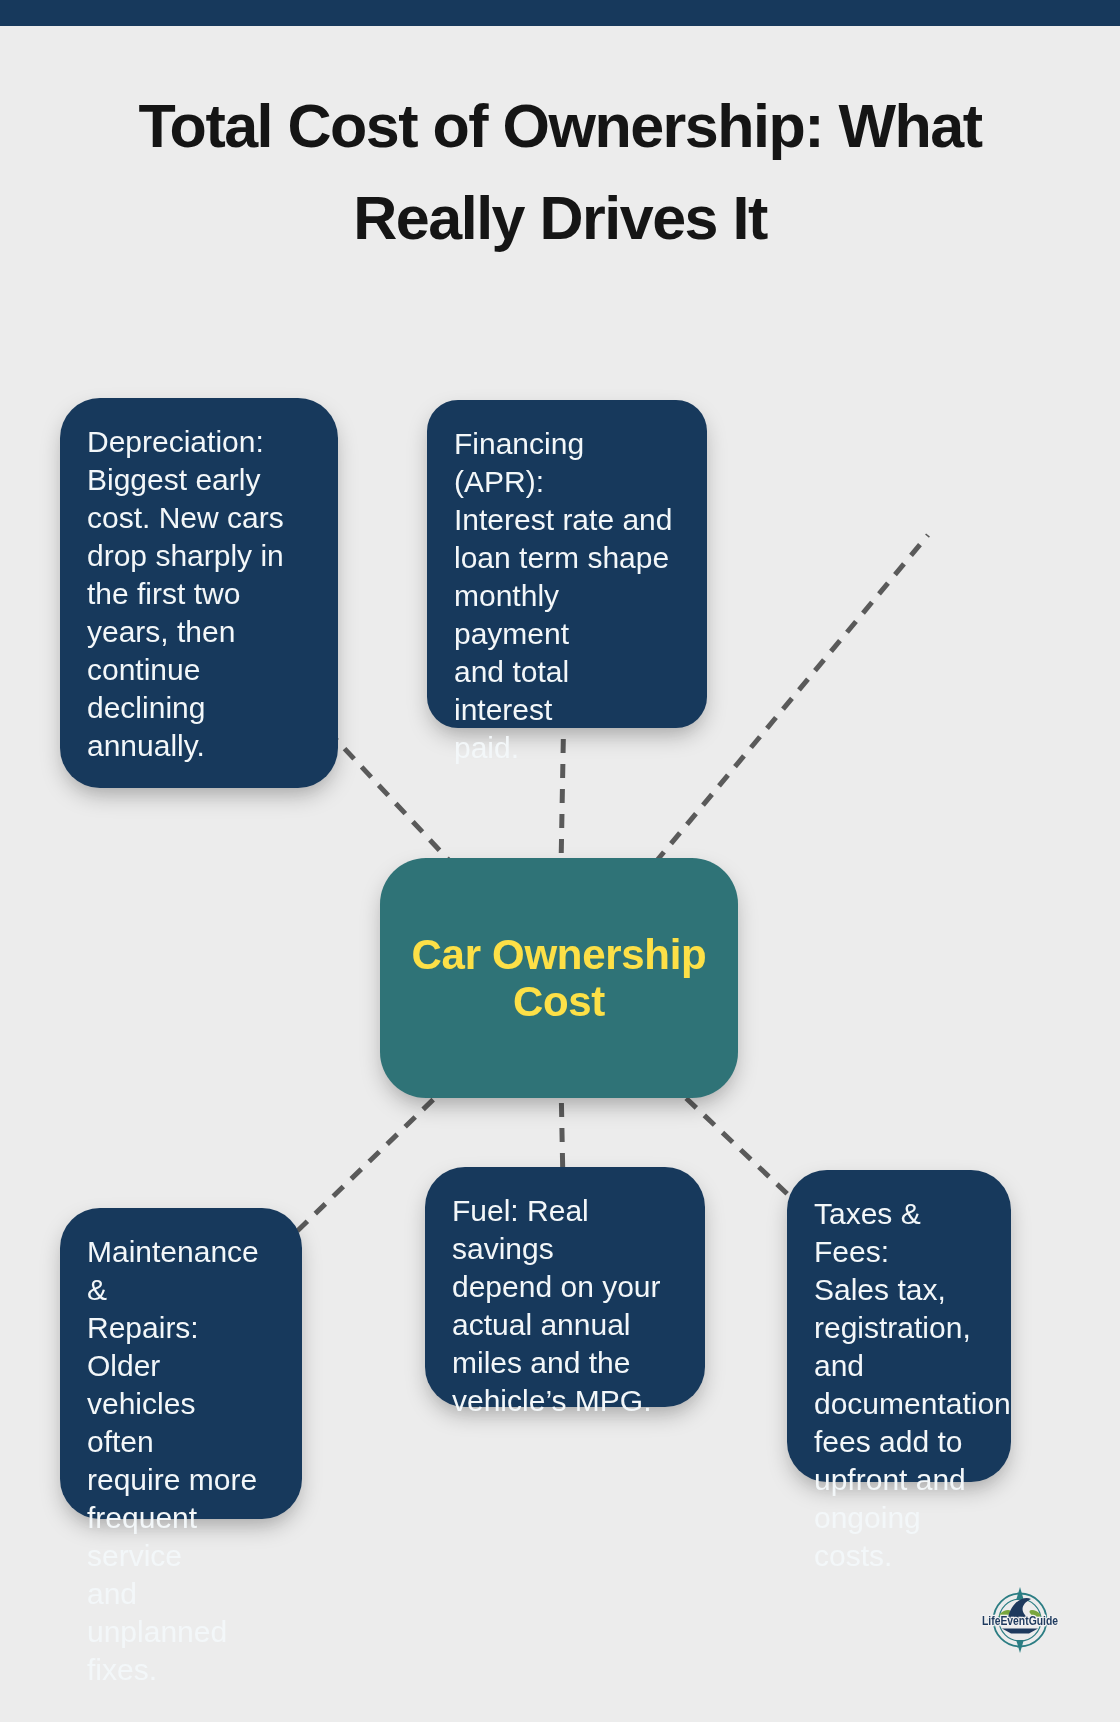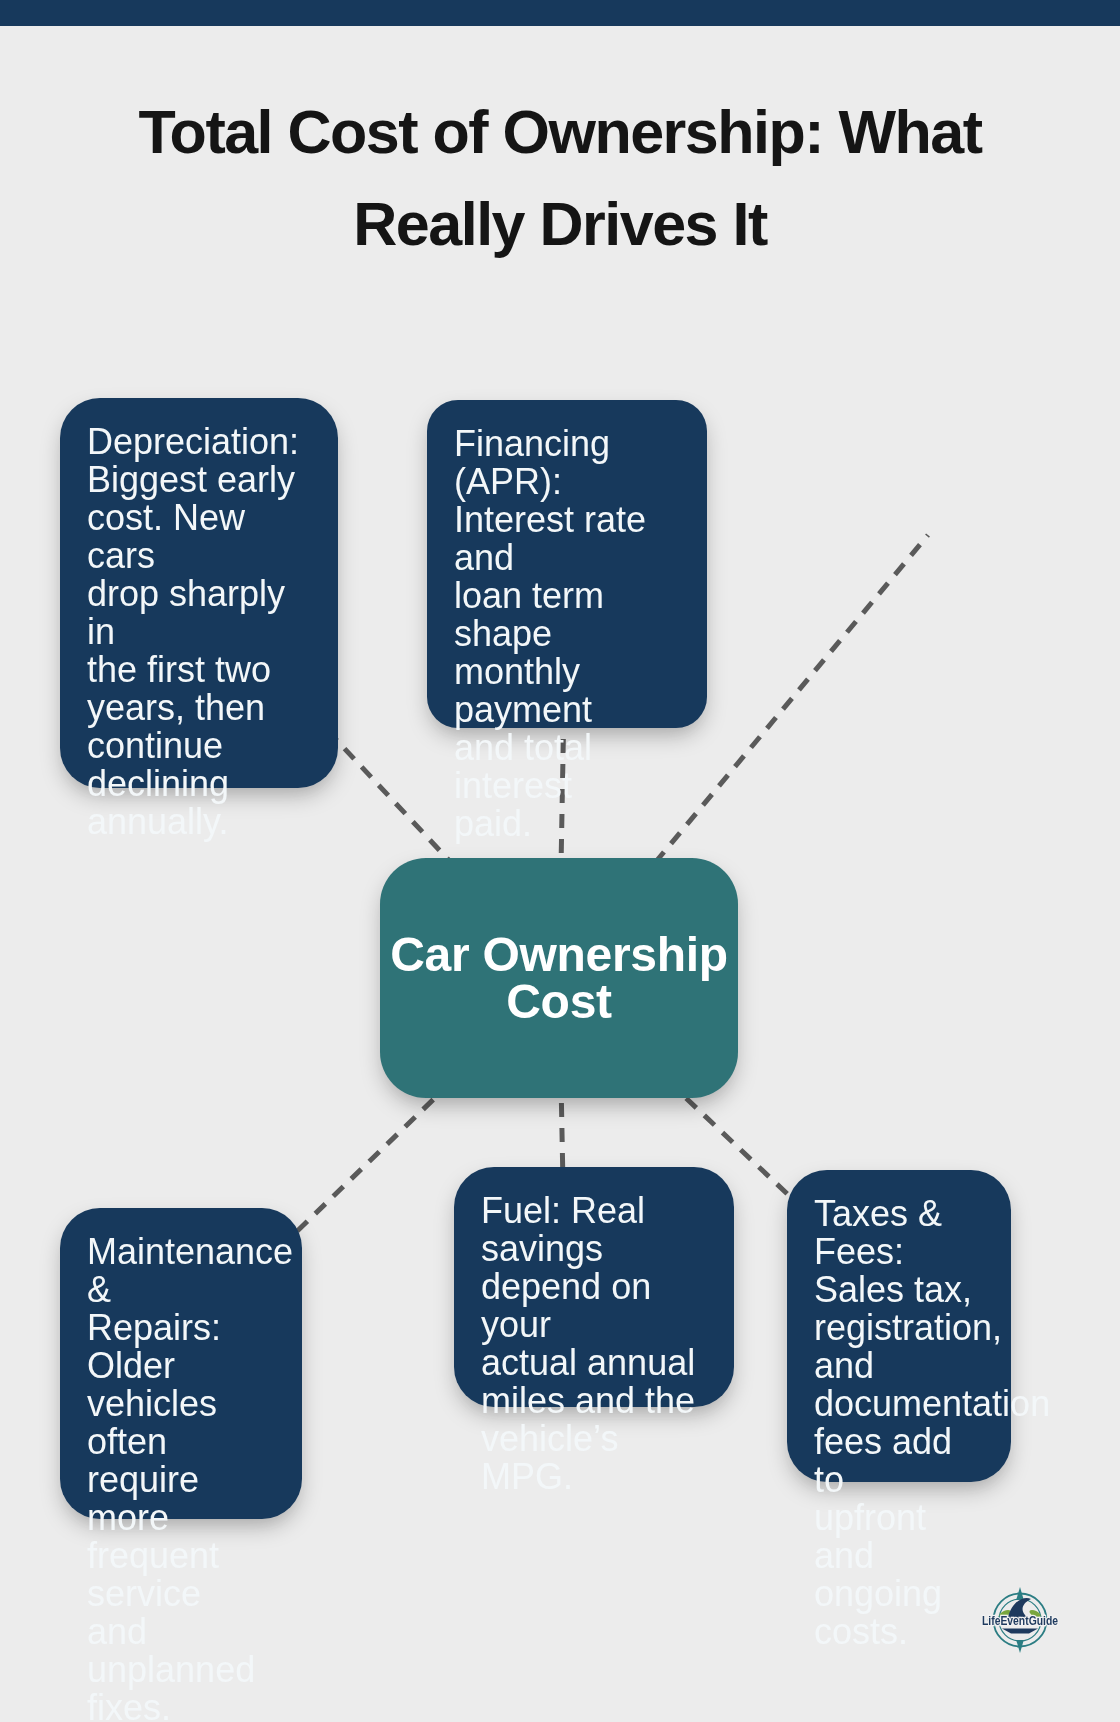--- a/index.html
+++ b/index.html
@@ -15,21 +15,21 @@
 
   .top-bar {
     position: absolute;
     left: 0; top: 0;
     width: 1120px; height: 26px;
     background: var(--navy, #17395c);
   }
 
   .title {
     position: absolute;
-    left: 0; top: 86px;
+    left: 0; top: 80px;
     width: 1120px;
     text-align: center;
     font-size: 61px;
     line-height: 92px;
     font-weight: bold;
     letter-spacing: -1.5px;
     color: var(--title, #151515);
     white-space: pre-line;
   }
 
@@ -43,46 +43,46 @@
     stroke-width: 5;
     stroke-dasharray: 14 11;
   }
 
   .node {
     position: absolute;
     box-sizing: border-box;
     background: var(--navy, #17395c);
     border-radius: 40px;
     color: var(--node-text, #f3f7f9);
-    font-size: 36px;
+    font-size: 30px;
     line-height: 38px;
     padding: 25px 33px 0 27px;
     white-space: pre-line;
     box-shadow: 0 10px 22px -4px rgba(30,30,30,0.35);
   }
   .node-depreciation { left: 60px;  top: 398px;  width: 278px; height: 390px; }
   .node-financing    { left: 427px; top: 400px;  width: 280px; height: 328px; border-radius: 31px; }
   .node-insurance    { left: 787px; top: 400px;  width: 283px; height: 270px; }
   .node-maintenance  { left: 60px;  top: 1208px; width: 242px; height: 311px; }
-  .node-fuel         { left: 425px; top: 1167px; width: 280px; height: 240px; margin-left: 29px; }
+  .node-fuel         { left: 425px; top: 1167px; width: 280px; height: 240px; }
   .node-taxes        { left: 787px; top: 1170px; width: 224px; height: 312px; }
 
   .center-node {
     position: absolute;
     left: 380px; top: 858px;
     width: 358px; height: 240px;
     box-sizing: border-box;
     background: var(--teal, #2f7377);
     border-radius: 46px;
     display: flex;
     align-items: center;
     justify-content: center;
     text-align: center;
-    color: #ffffff;
-    font-size: 48px;
+    color: #fde047;
+    font-size: 42px;
     line-height: 47px;
     font-weight: bold;
     letter-spacing: -0.3px;
     white-space: pre-line;
     box-shadow: 0 10px 22px -4px rgba(30,30,30,0.35);
   }
 
   .logo {
     position: absolute;
     left: 975px; top: 1584px;

